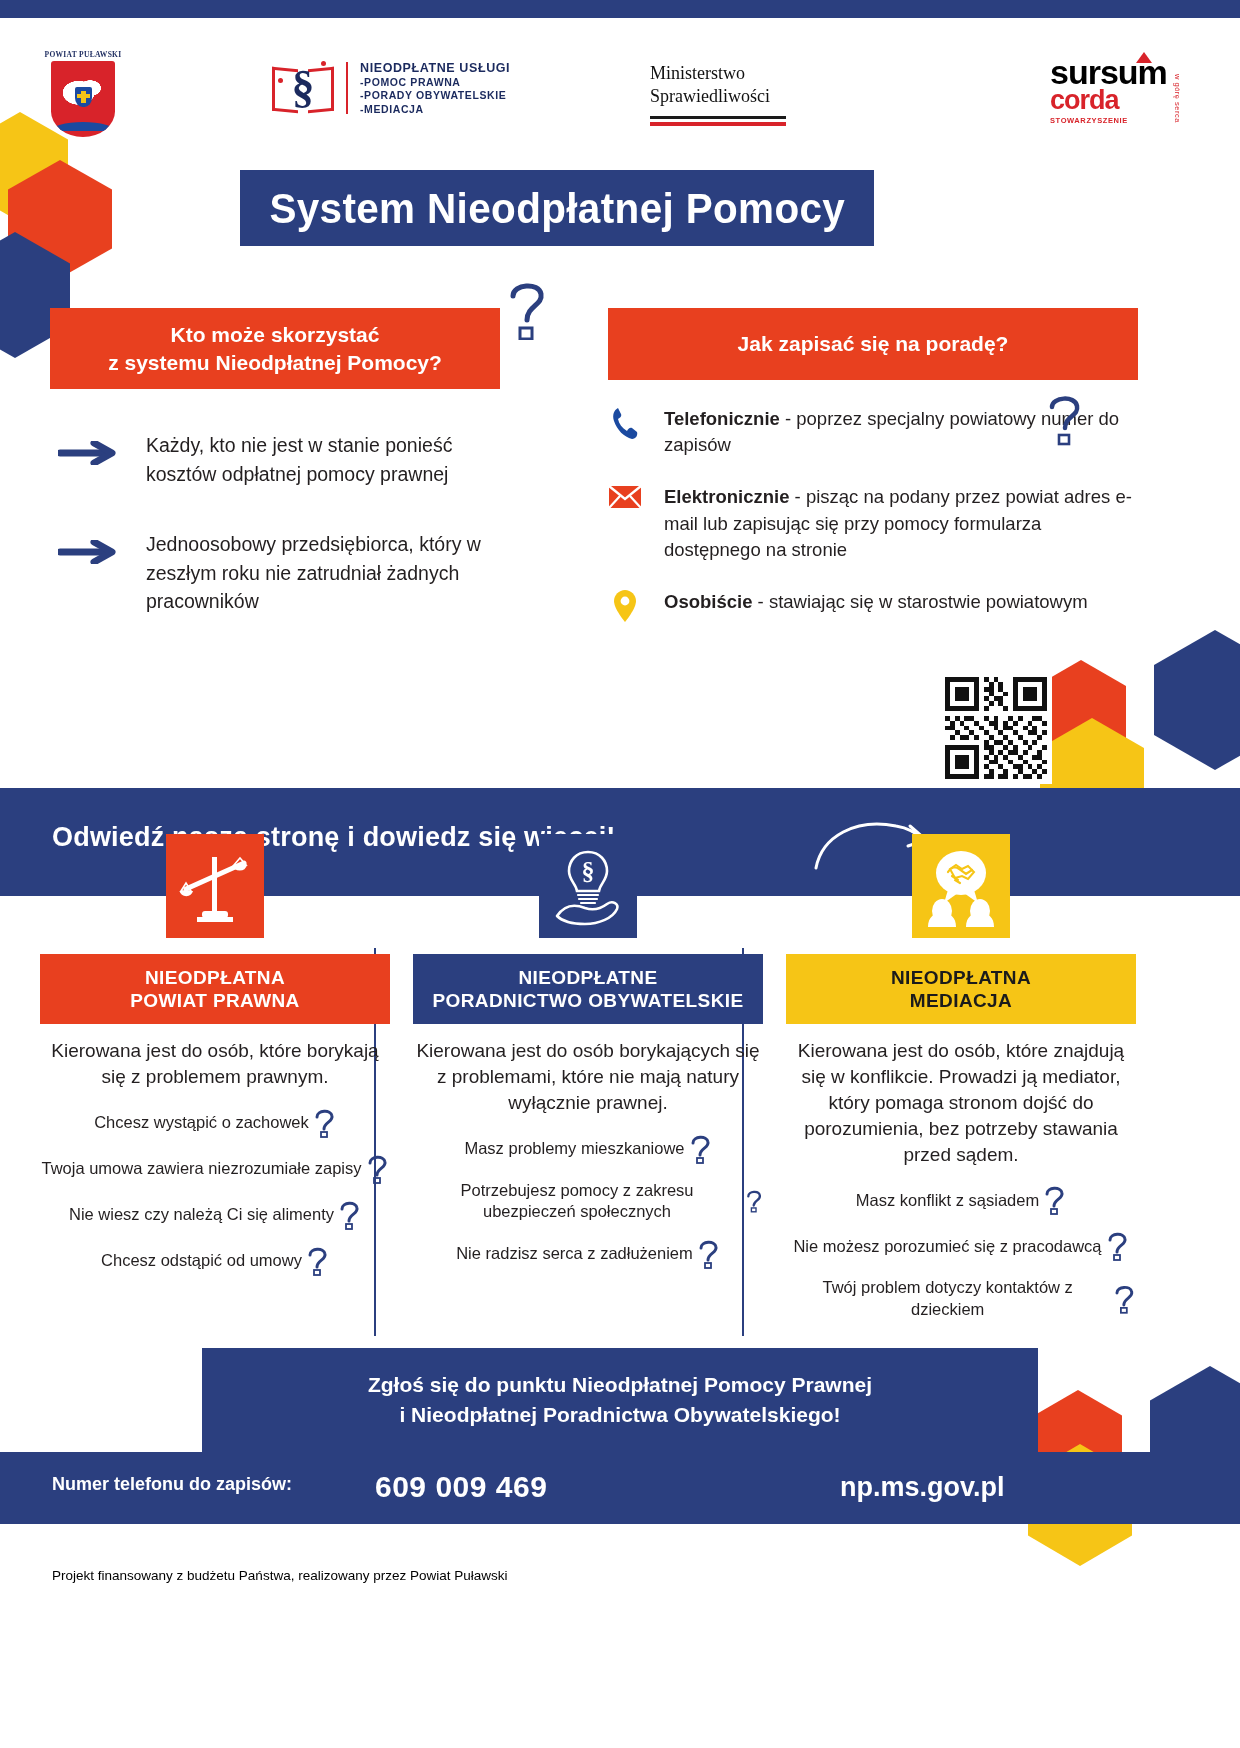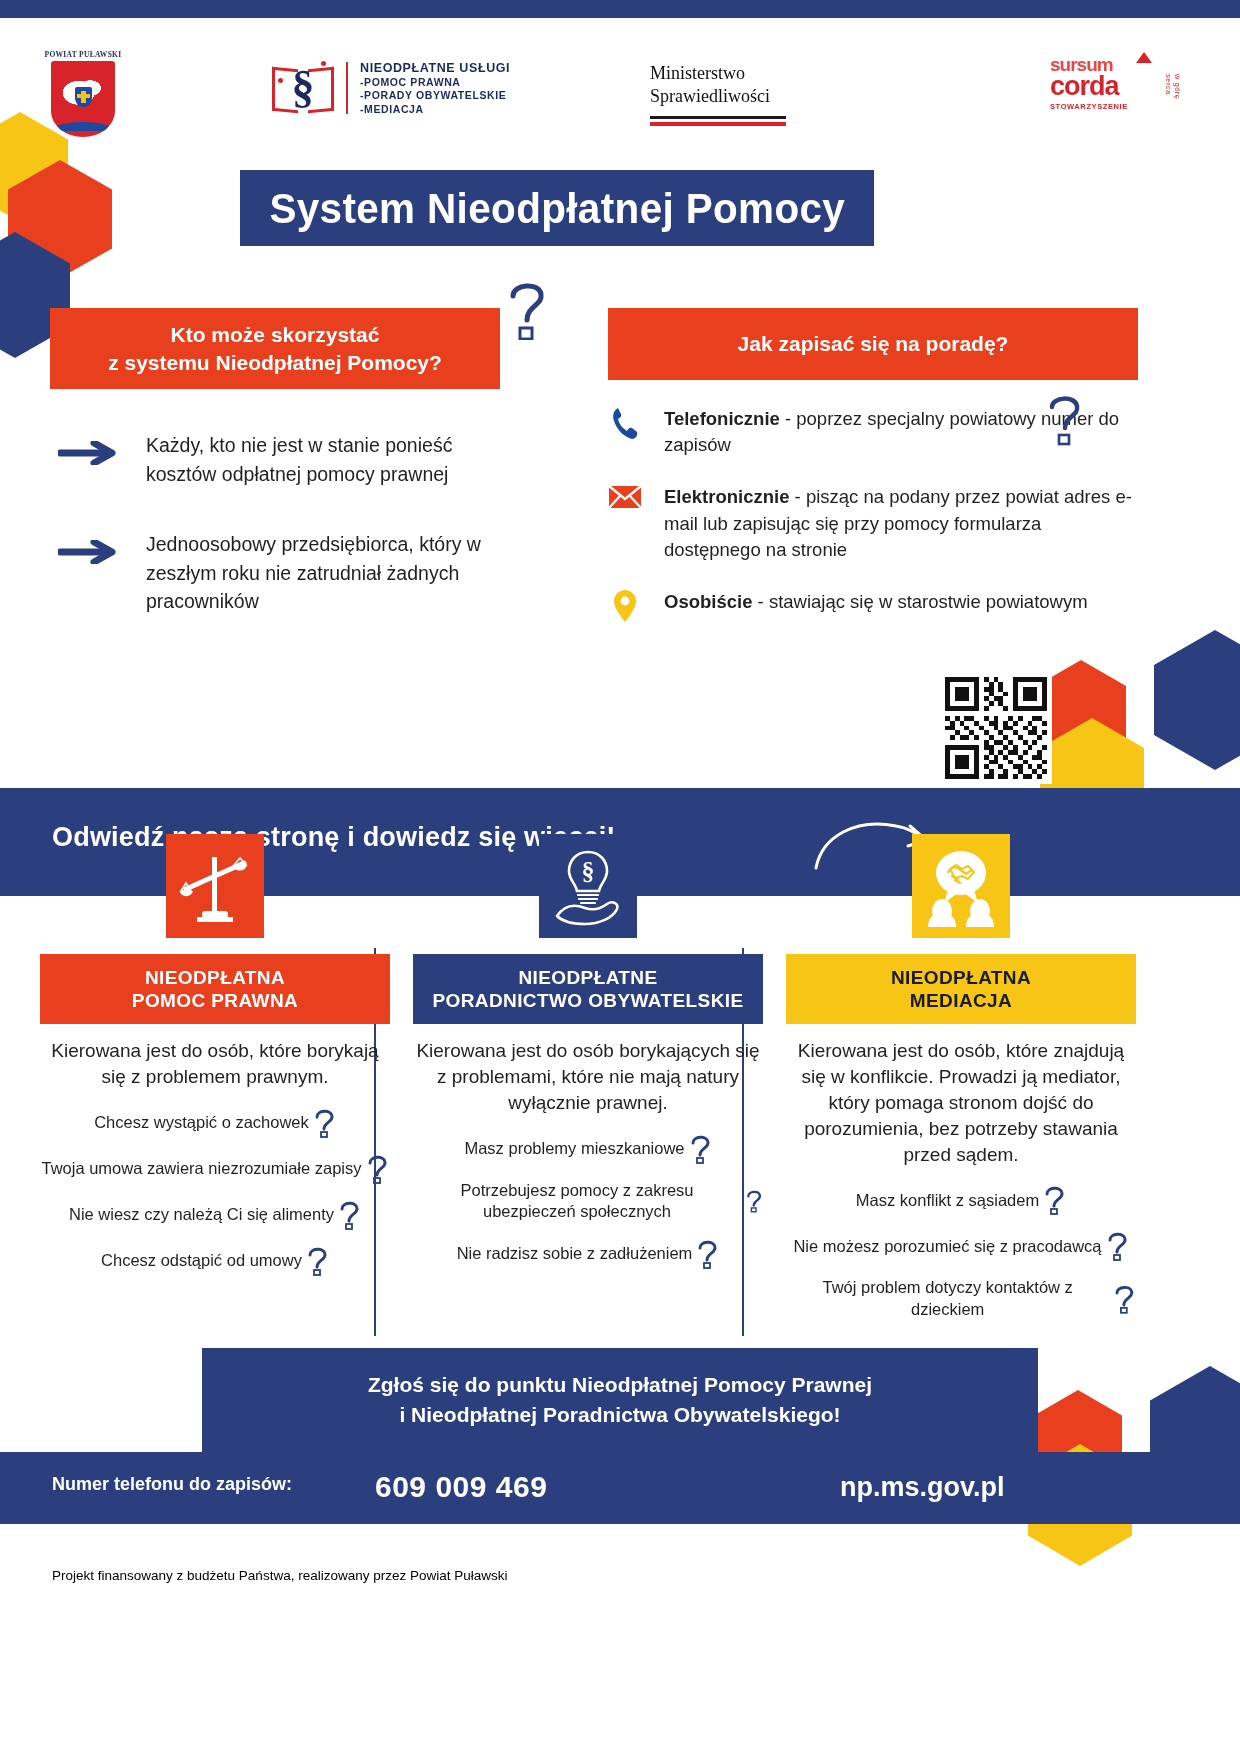--- a/index.html
+++ b/index.html
@@ -81,21 +81,21 @@
   .np-text { color:#1b2a5e; line-height:1.28; }
   .np-text .t1 { font-size:12.5px; font-weight:700; letter-spacing:.6px; }
   .np-text .t2 { font-size:10.5px; font-weight:700; letter-spacing:.6px; }
 
   .logo-ministerstwo { left:650px; top:20px; }
   .min-t { font-size:18px; color:#111; line-height:1.28; font-family:Liberation Serif, serif; }
   .min-rule { margin-top:8px; width:136px; height:3px; background:#1a1a1a; }
   .min-rule2 { margin-top:3px; width:136px; height:4px; background:#d8232a; }
 
   .logo-sursum { right:60px; top:14px; position:absolute; width:130px; }
-  .sc-1 { font-size:19px; font-weight:700; color:#ef4444; letter-spacing:-1px; line-height:.95;
+  .sc-1 { font-size:34px; font-weight:700; color:#000000; letter-spacing:-1px; line-height:.95;
      font-family:"Liberation Sans", sans-serif; }
   .sc-2 { font-size:27px; font-weight:700; color:#d8232a; letter-spacing:-1px; line-height:.95; }
   .sc-3 { font-size:7.5px; font-weight:700; color:#d8232a; letter-spacing:.6px; margin-top:2px; }
   .sc-side { position:absolute; right:-2px; top:18px; font-size:7.5px; color:#d8232a;
      writing-mode: vertical-rl; letter-spacing:.5px; }
   .sc-caret { position:absolute; left:86px; top:-4px; width:0; height:0;
      border-left:8px solid transparent; border-right:8px solid transparent; border-bottom:11px solid #d8232a; }
 
   
   .title-bar { position:absolute; left:240px; top:170px; width:634px; height:76px; background:#2b3f7f;
@@ -452,21 +452,21 @@
           <rect x="19" y="70" width="36" height="5" fill="#fff"></rect>
           <path d="M8 42 L66 16" stroke="#fff" stroke-width="5" stroke-linecap="round"></path>
           <path d="M3 44 L13 44 L8 36 Z" fill="none" stroke="#fff" stroke-width="1.6"></path>
           <path d="M1.5 44 A7 7 0 0 0 15 44 Z" fill="#fff"></path>
           <path d="M56 18 L68 18 L62 11 Z" fill="none" stroke="#fff" stroke-width="1.6"></path>
           <path d="M54.5 18 A7.5 7.5 0 0 0 69 18 Z" fill="#fff"></path>
         </svg>
       </div>
       <div class="col-hdr hdr-red">
         <div>NIEODPŁATNA</div>
-        <div>POMOC PRAWNA</div>
+        <div>POWIAT PRAWNA</div>
       </div>
       <div class="col-desc">Kierowana jest do osób, które borykają się z problemem prawnym.</div>
       <div class="col-items">
         <div class="col-item">
           <span class="txt">Chcesz wystąpić o zachowek</span>
           <svg width="22" height="30" viewBox="0 0 22 30">
             <path d="M3 9 C3 2, 17 1, 18 8 C19 14, 10 14, 10 21" stroke="#2b3f7f" stroke-width="3" fill="none" stroke-linecap="round"></path>
             <rect x="7" y="24" width="6" height="5" stroke="#2b3f7f" stroke-width="1.8" fill="none"></rect>
           </svg>
         </div>
@@ -518,21 +518,21 @@
           </svg>
         </div>
         <div class="col-item">
           <span class="txt">Potrzebujesz pomocy z zakresu ubezpieczeń społecznych</span>
           <svg width="22" height="30" viewBox="0 0 22 30">
             <path d="M3 9 C3 2, 17 1, 18 8 C19 14, 10 14, 10 21" stroke="#2b3f7f" stroke-width="3" fill="none" stroke-linecap="round"></path>
             <rect x="7" y="24" width="6" height="5" stroke="#2b3f7f" stroke-width="1.8" fill="none"></rect>
           </svg>
         </div>
         <div class="col-item">
-          <span class="txt">Nie radzisz sobie z zadłużeniem</span>
+          <span class="txt">Nie radzisz serca z zadłużeniem</span>
           <svg width="22" height="30" viewBox="0 0 22 30">
             <path d="M3 9 C3 2, 17 1, 18 8 C19 14, 10 14, 10 21" stroke="#2b3f7f" stroke-width="3" fill="none" stroke-linecap="round"></path>
             <rect x="7" y="24" width="6" height="5" stroke="#2b3f7f" stroke-width="1.8" fill="none"></rect>
           </svg>
         </div>
       </div>
     </div>
 
     <div class="col col-3">
       <div class="col-ico ico-yellow">

